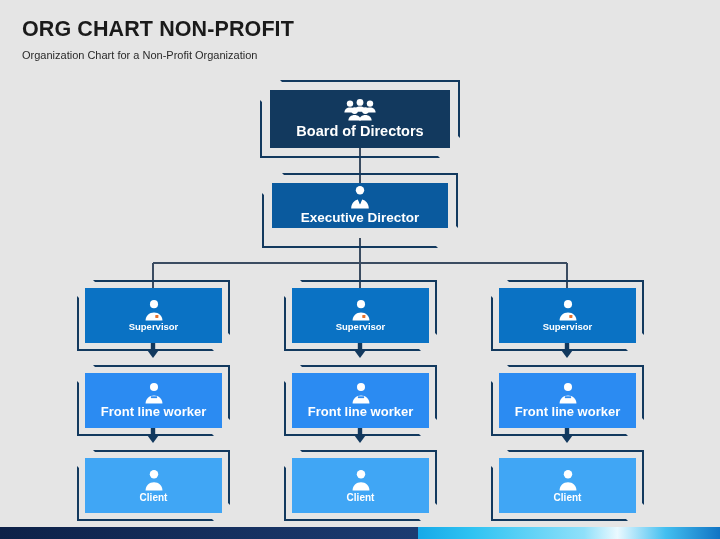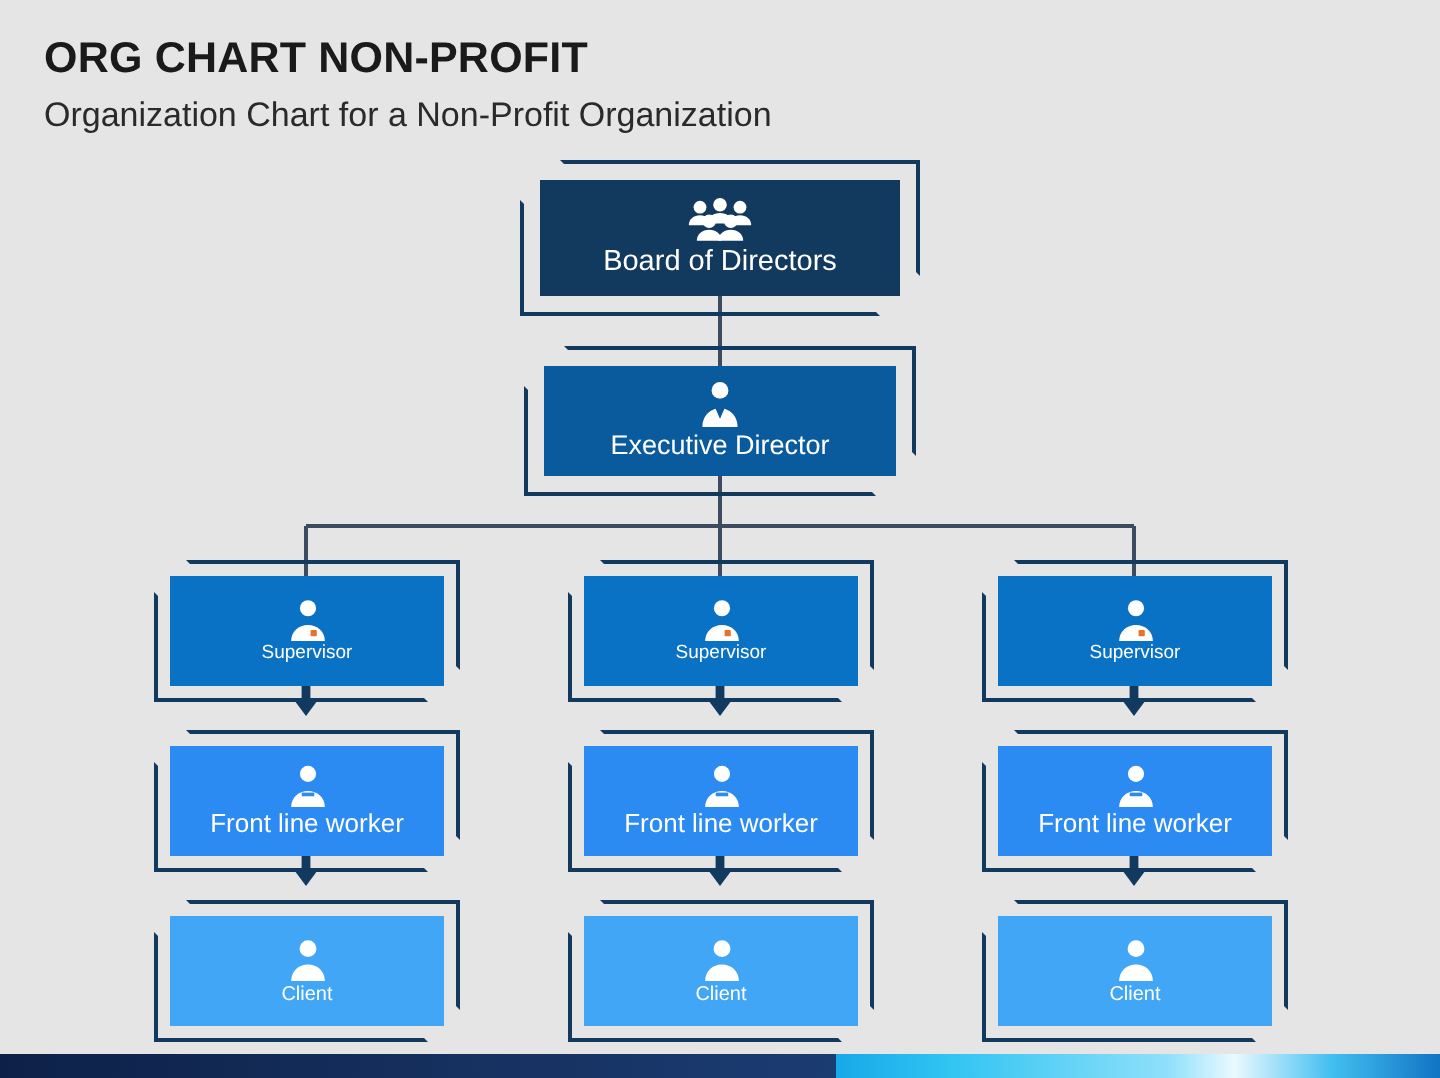--- a/index.html
+++ b/index.html
@@ -33,21 +33,21 @@
   #chart-title {
     font-size: 21.5px;
     font-weight: bold;
     color: #1a1a1a;
     letter-spacing: 0.1px;
     line-height: 1.1;
     white-space: nowrap;
   }
   #chart-subtitle {
     margin-top: 7px;
-    font-size: 17px;
+    font-size: 11px;
     font-weight: normal;
     color: #2a2a2a;
     line-height: 1.1;
     white-space: nowrap;
   }
 
   
   #diagram {
     position: absolute;
     left: 0;
@@ -84,21 +84,21 @@
     flex-direction: column;
     align-items: center;
     justify-content: center;
   }
   .node-icon {
     display: block;
     line-height: 0;
   }
   .node-label {
     color: #ffffff;
-    font-weight: normal;
+    font-weight: bold;
     text-align: left;
     white-space: nowrap;
     line-height: 1.1;
   }
 
   
   .tier-board .node-label      { font-size: 14.5px; }
   .tier-exec .node-label       { font-size: 13.5px; }
   .tier-supervisor .node-label { font-size: 9.5px; }
   .tier-worker .node-label     { font-size: 13px; }
@@ -211,21 +211,21 @@
         </span>
         <span class="node-label">Board of Directors</span>
       </div>
     </div>
 
     <div class="node tier-exec" style="left:272px; top:183px; width:176px; height:55px;">
       <div class="node-bracket" style="left:-10px; top:10px; width:176px; height:55px;
                   border-top-color:transparent; border-right-color:transparent;"></div>
       <div class="node-bracket" style="left:10px; top:-10px; width:176px; height:55px;
                   border-bottom-color:transparent; border-left-color:transparent;"></div>
-      <div class="node-box" style="width:176px; height:55px; background:#0a5a9e;">
+      <div class="node-box" style="width:176px; height:45px; background:#0a5a9e;">
         <span class="node-icon">
           <svg width="24" height="24" viewBox="0 0 24 24" fill="#ffffff">
             <circle cx="12" cy="5.2" r="4.2"></circle>
             <path d="M3.2 23.5c0-5 3.1-8.2 6.6-9.1L12 19.4l2.2-5c3.5.9 6.6 4.1 6.6 9.1z"></path>
             <polygon points="12,10.8 10.1,13.2 12,19 13.9,13.2" fill="#0a5a9e"></polygon>
           </svg>
         </span>
         <span class="node-label">Executive Director</span>
       </div>
     </div>

